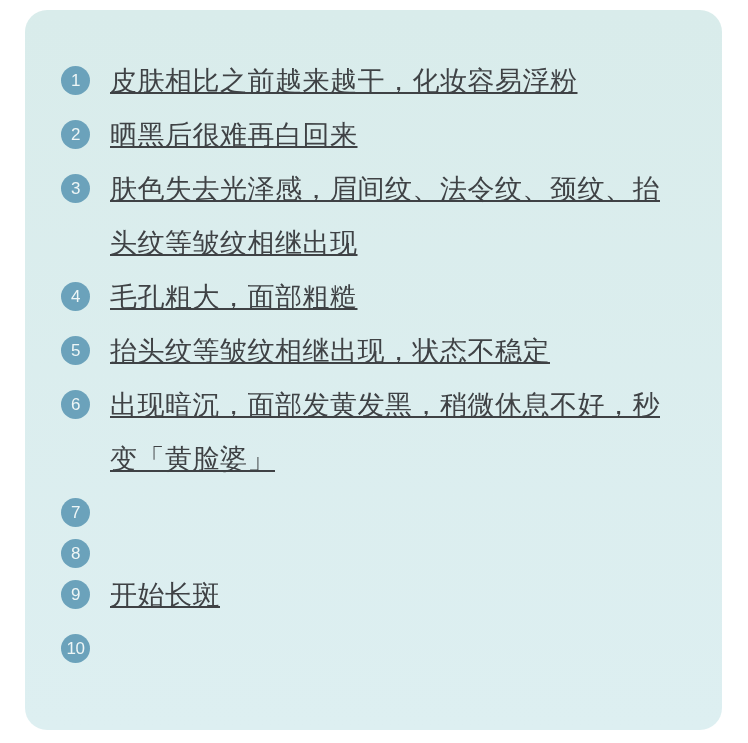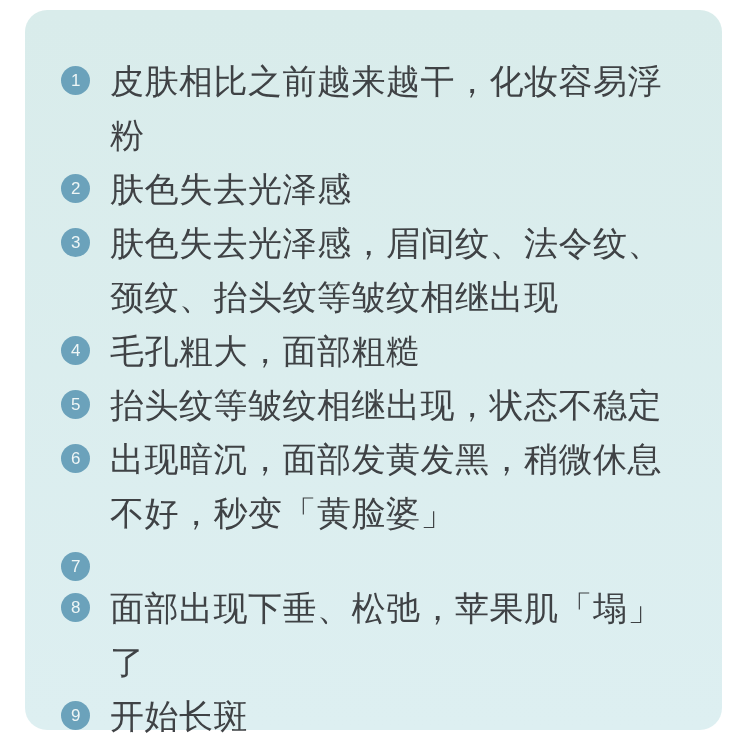--- a/index.html
+++ b/index.html
@@ -39,40 +39,41 @@
     border-radius: 50%;
     background: var(--badge-bg, #6ba2bb);
     color: var(--badge-fg, #eef6f6);
     font-size: 17px;
     line-height: 29px;
     text-align: center;
     font-weight: 400;
     letter-spacing: -0.5px;
   }
   .text {
-    font-size: 34px;
+    font-size: 27px;
     line-height: 54px;
     color: var(--text-color, #3f4245);
     max-width: 592px;
     letter-spacing: 0.5px;
+    text-decoration: underline;
   }
 </style>
 </head>
 <body style="--page-bg: #ffffff; --card-bg-top: #d9eceb; --card-bg-bottom: #ddeff1; --badge-bg: #6ba2bb; --badge-fg: #eef6f6; --text-color: #3f4245;">
 
 <div class="card">
   <div class="list" id="list-container">
   <div class="item">
     <div class="badge">1</div>
     <div class="text">皮肤相比之前越来越干，化妆容易浮粉</div>
   </div>
 
   <div class="item">
     <div class="badge">2</div>
-    <div class="text">肤色失去光泽感</div>
+    <div class="text">晒黑后很难再白回来</div>
   </div>
 
   <div class="item">
     <div class="badge">3</div>
     <div class="text">肤色失去光泽感，眉间纹、法令纹、颈纹、抬头纹等皱纹相继出现</div>
   </div>
 
   <div class="item">
     <div class="badge">4</div>
     <div class="text">毛孔粗大，面部粗糙</div>
@@ -87,21 +88,20 @@
     <div class="badge">6</div>
     <div class="text">出现暗沉，面部发黄发黑，稍微休息不好，秒变「黄脸婆」</div>
   </div>
 
   <div class="item">
     <div class="badge">7</div>
   </div>
 
   <div class="item">
     <div class="badge">8</div>
-    <div class="text">面部出现下垂、松弛，苹果肌「塌」了</div>
   </div>
 
   <div class="item">
     <div class="badge">9</div>
     <div class="text">开始长斑</div>
   </div>
 
   <div class="item">
     <div class="badge">10</div>
   </div>

